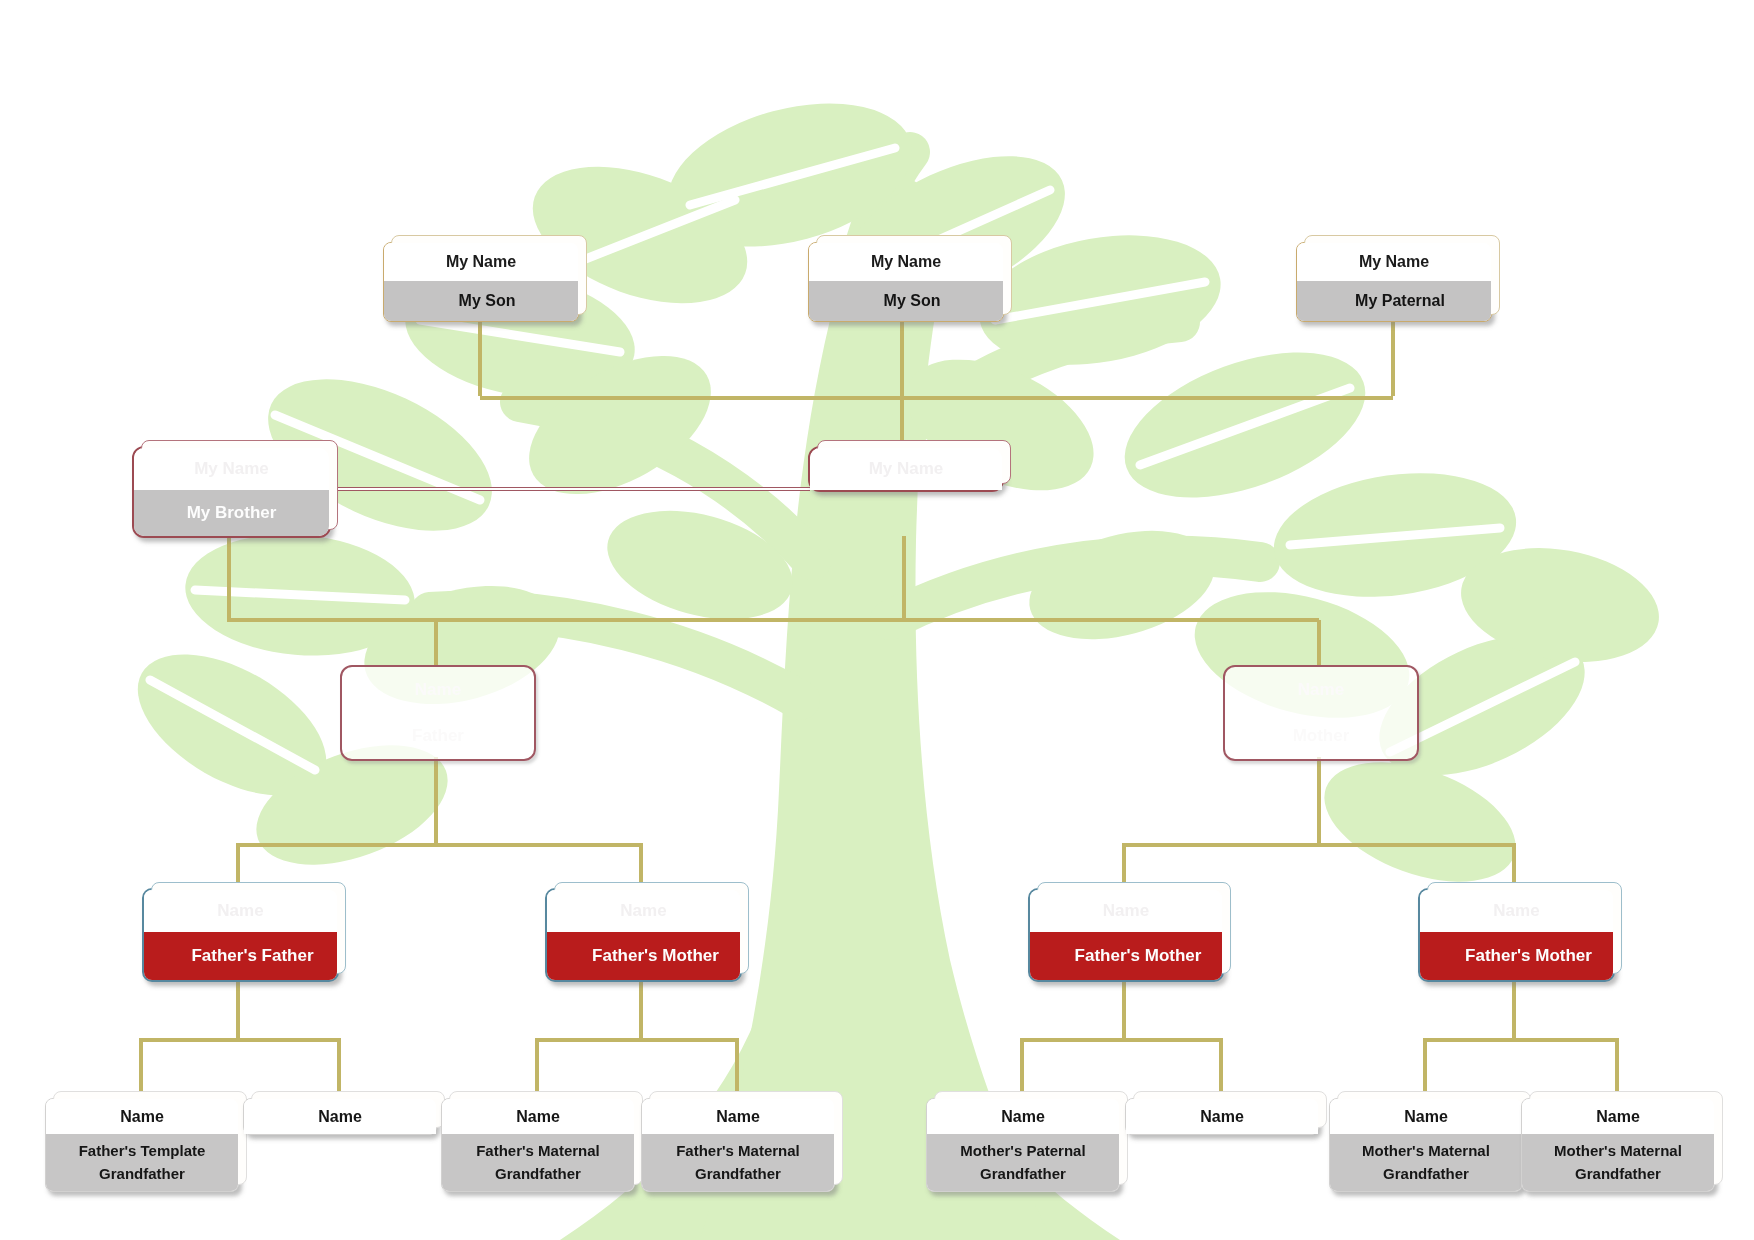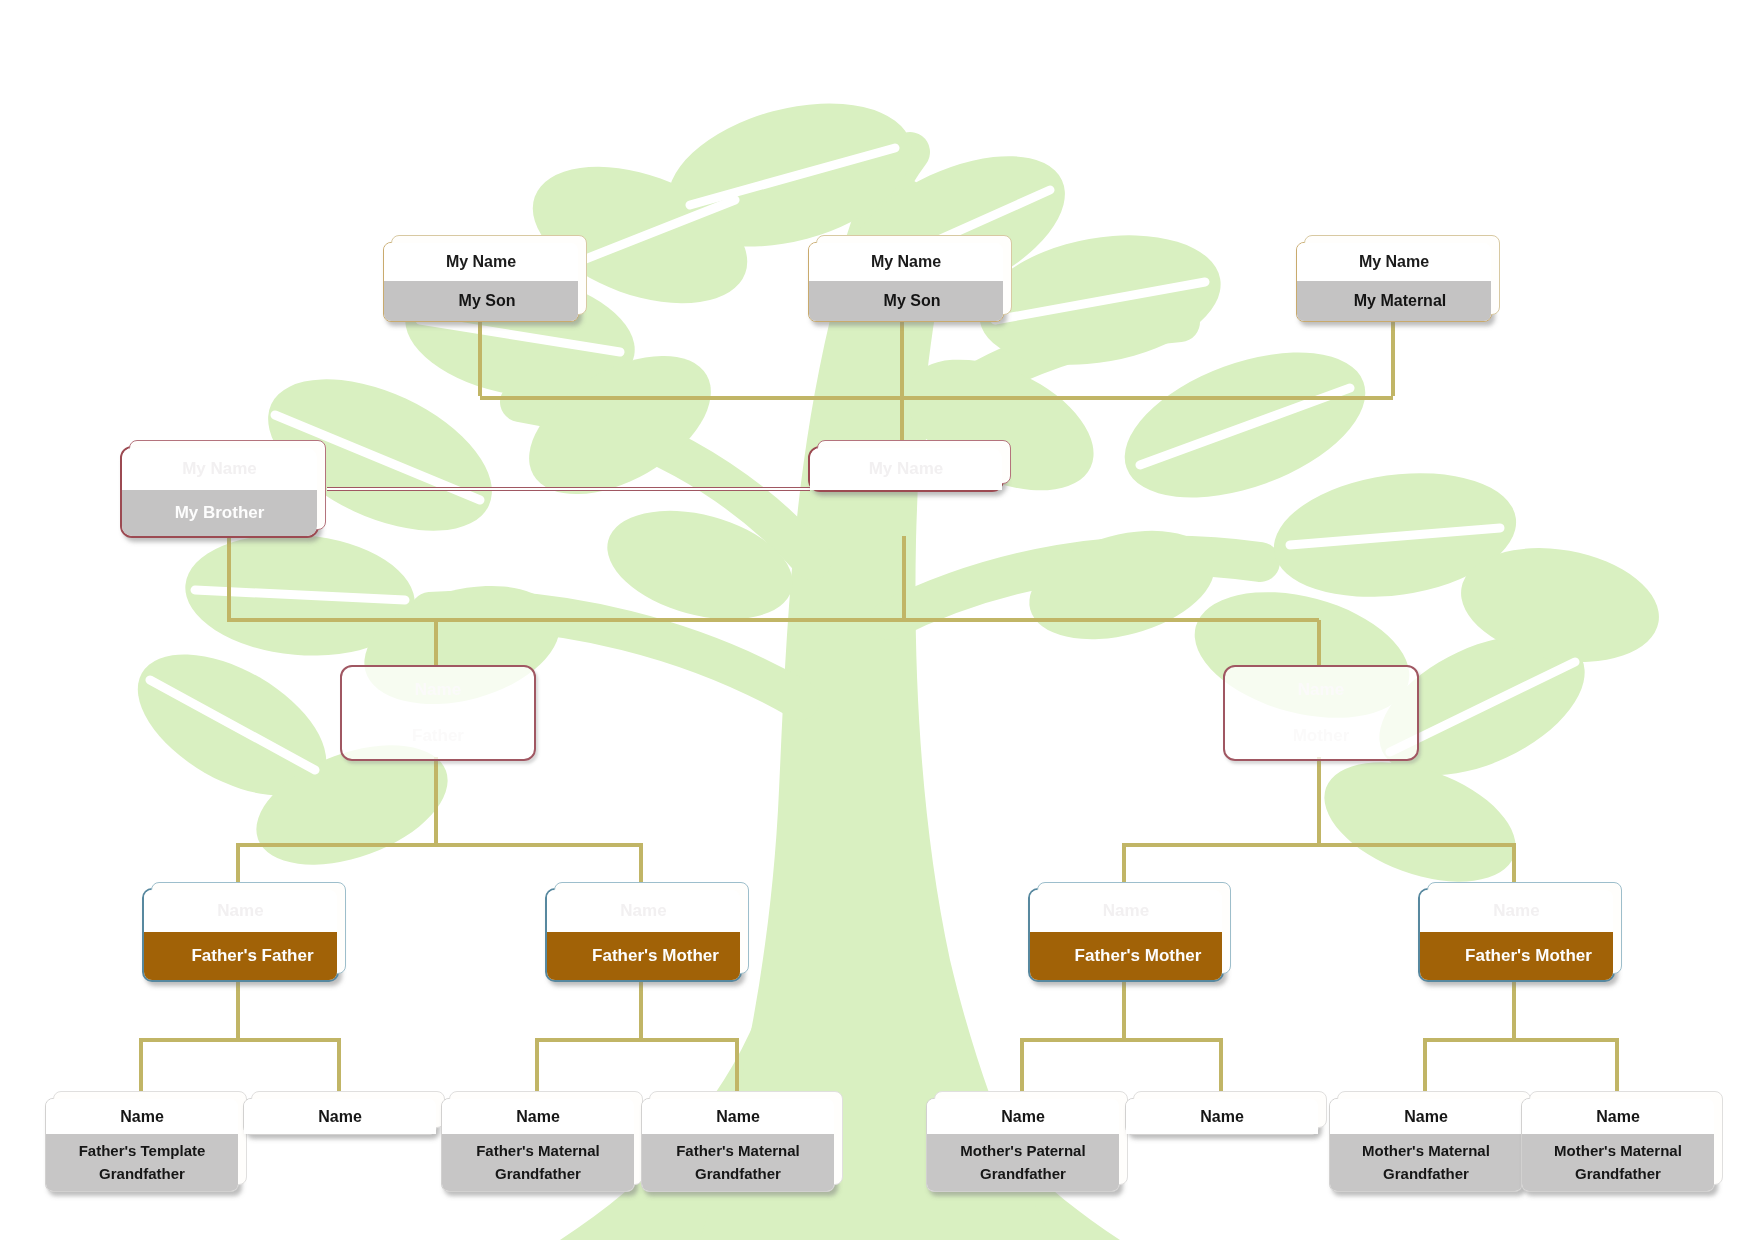--- a/index.html
+++ b/index.html
@@ -42,21 +42,21 @@
           height:92px;box-shadow:2px 3px 3px rgba(140,140,140,0.35);}
   .parent::before{display:none;}
   .parent .top-sec{height:46px;font-size:17px;color:#fbfafa;background:transparent;}
   .parent .bot-sec{height:46px;font-size:17px;color:#fbfafa;background:transparent;}
 
   
   .grandparent{border:2px solid #57889f;border-radius:10px;background:#fff;}
   .grandparent::before{border-color:#9dbecb;}
   .grandparent .top-sec{height:42px;background:#ffffff;border-radius:8px 8px 0 0;
                         font-size:17px;color:#f2f0f1;}
-  .grandparent .bot-sec{height:48px;background:#a16207;border-radius:0 0 8px 8px;
+  .grandparent .bot-sec{height:48px;background:#b91c1c;border-radius:0 0 8px 8px;
                         font-size:17px;color:#fdfdfd;padding-left:24px;}
 
   
   .great{border:1px solid #d2d1d0;border-radius:8px;background:#fff;}
   .great::before{border-color:#e0dfde;}
   .great .top-sec{height:35px;background:#ffffff;border-radius:7px 7px 0 0;
                   font-size:16px;color:#161616;}
   .great .bot-sec{height:57px;background:#c7c6c6;border-radius:0 0 7px 7px;
                   font-size:15px;color:#161616;line-height:1.5;padding:0 4px;}
 </style>
@@ -157,24 +157,24 @@
   <div class="node child" style="left:383px;top:242px;width:194px">
     <div class="top-sec">My Name</div>
     <div class="bot-sec">My Son</div>
   </div>
   <div class="node child" style="left:808px;top:242px;width:194px">
     <div class="top-sec">My Name</div>
     <div class="bot-sec">My Son</div>
   </div>
   <div class="node child" style="left:1296px;top:242px;width:194px">
     <div class="top-sec">My Name</div>
-    <div class="bot-sec">My Maternal</div>
-  </div>
-
-  <div class="node sibling" style="left:120px;top:446px;width:195px">
+    <div class="bot-sec">My Paternal</div>
+  </div>
+
+  <div class="node sibling" style="left:132px;top:446px;width:195px">
     <div class="top-sec">My Name</div>
     <div class="bot-sec">My Brother</div>
   </div>
   <div class="node sibling" style="left:808px;top:446px;width:192px">
     <div class="top-sec">My Name</div>
   </div>
 
   <div class="node parent" style="left:340px;top:665px;width:192px">
     <div class="top-sec">Name</div>
     <div class="bot-sec">Father</div>

